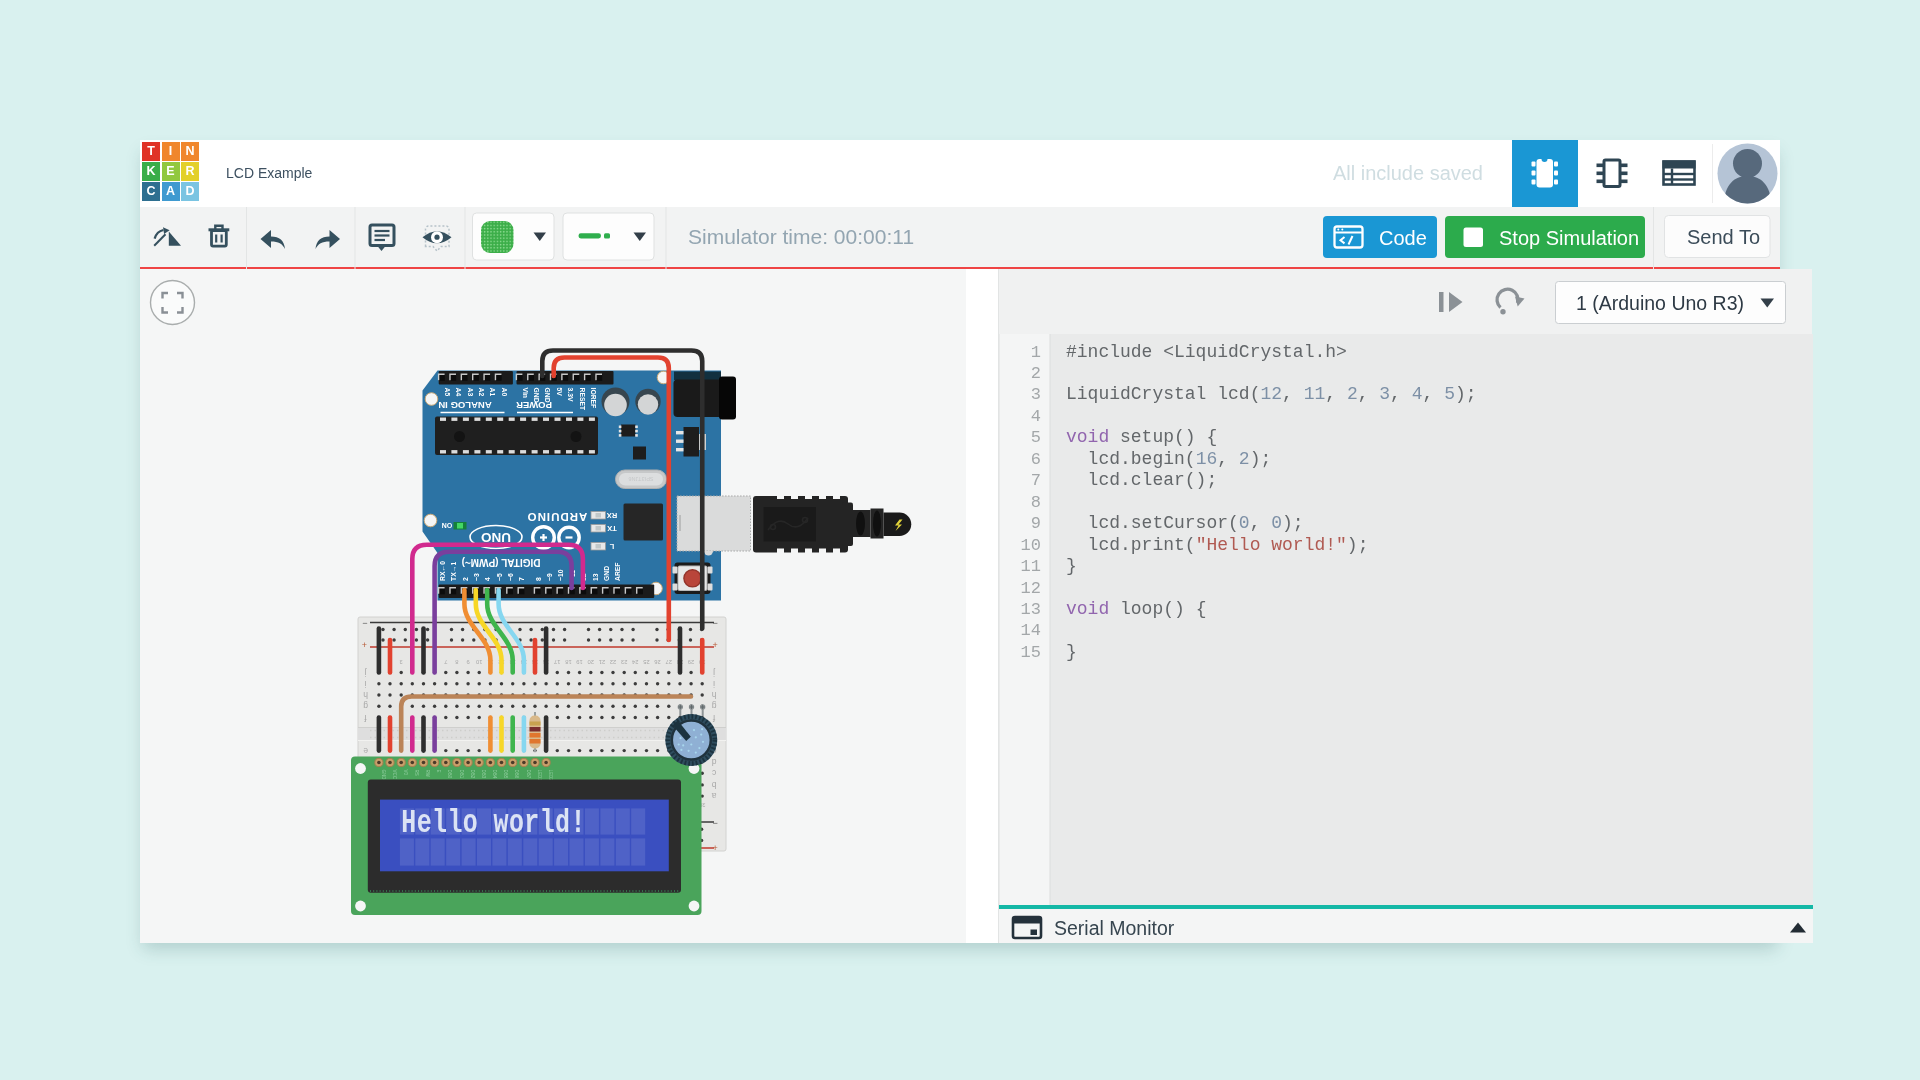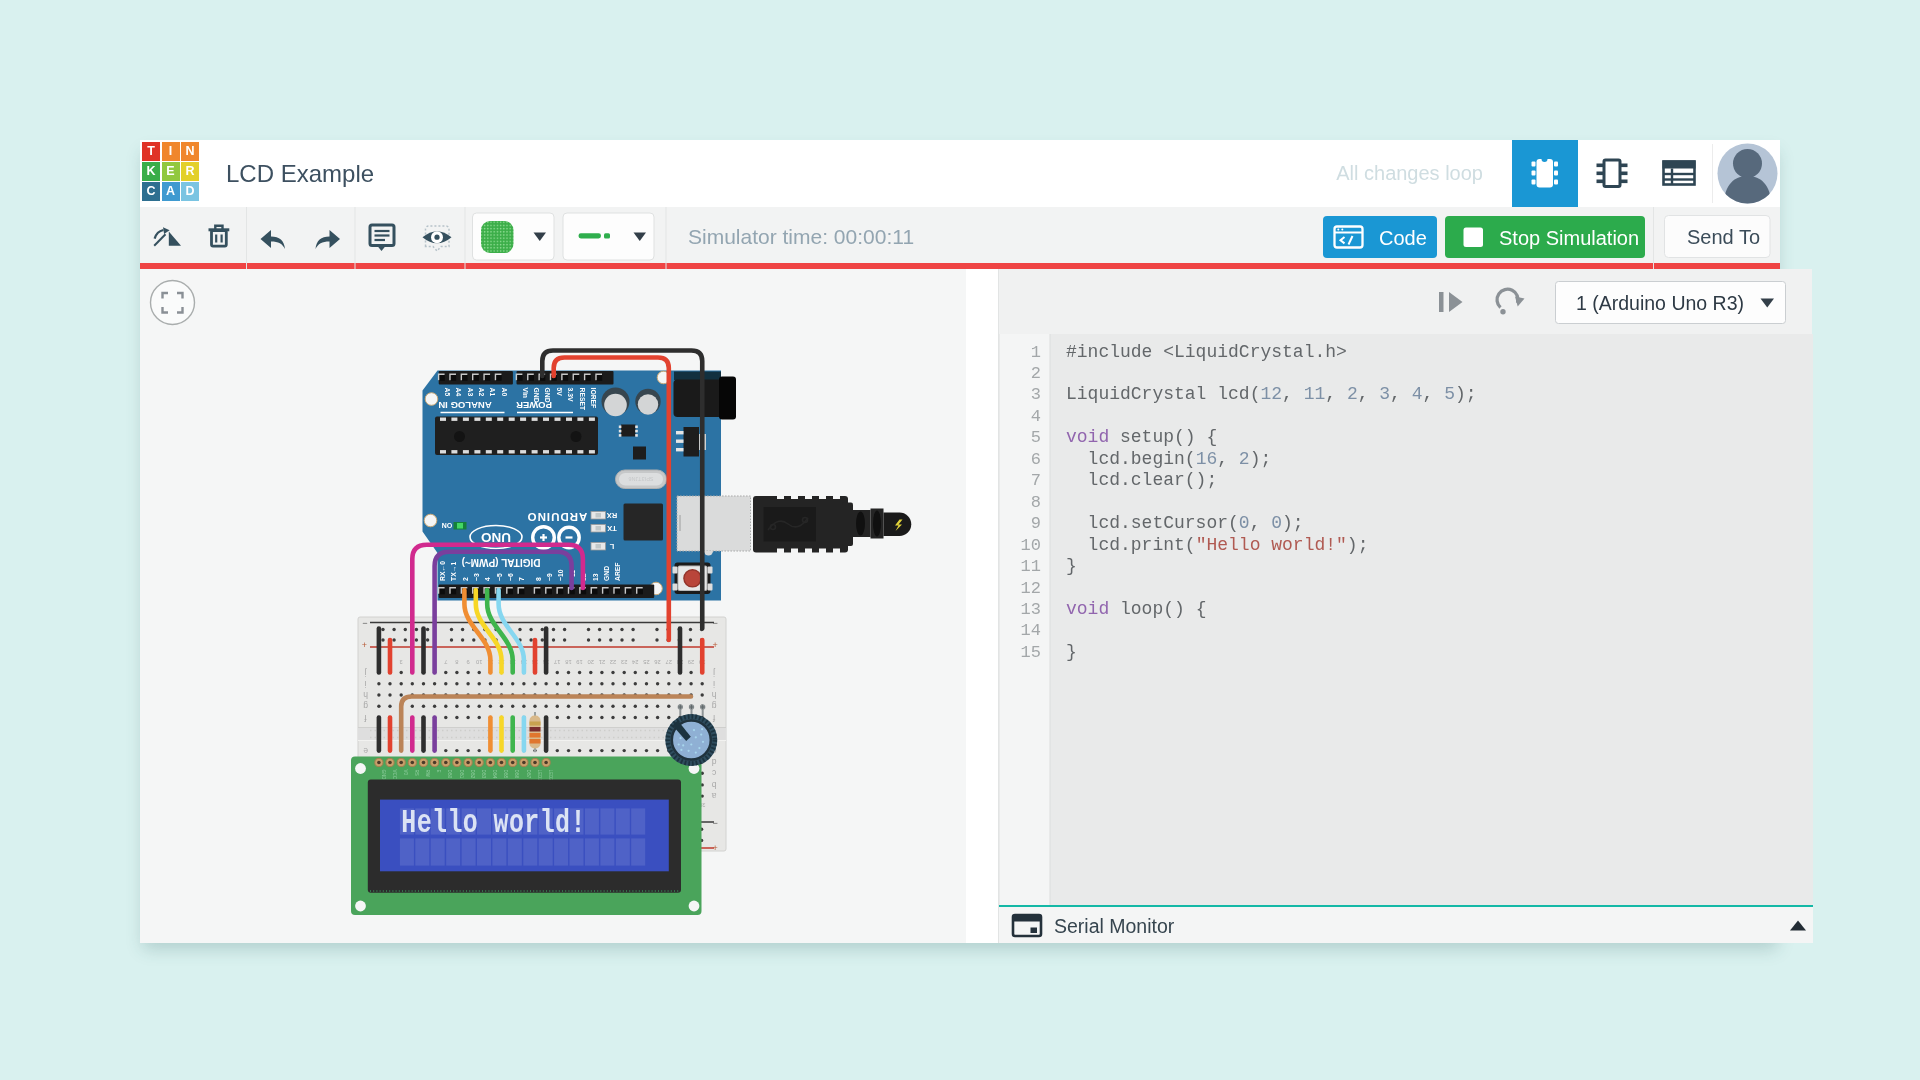--- a/index.html
+++ b/index.html
@@ -13,22 +13,22 @@
 <div class="abs" style="left:0;top:0;width:1640px;height:67px;background:#fff">
 <div class="abs" style="left:2.0px;top:2px;width:18px;height:18.5px;background:#e03226;color:#fff;font-weight:bold;font-size:12.5px;text-align:center;line-height:19px">T</div>
       <div class="abs" style="left:21.5px;top:2px;width:18px;height:18.5px;background:#f0862c;color:#fff;font-weight:bold;font-size:12.5px;text-align:center;line-height:19px">I</div>
       <div class="abs" style="left:41.0px;top:2px;width:18px;height:18.5px;background:#f0862c;color:#fff;font-weight:bold;font-size:12.5px;text-align:center;line-height:19px">N</div>
       <div class="abs" style="left:2.0px;top:22px;width:18px;height:18.5px;background:#3aad49;color:#fff;font-weight:bold;font-size:12.5px;text-align:center;line-height:19px">K</div>
       <div class="abs" style="left:21.5px;top:22px;width:18px;height:18.5px;background:#91c83e;color:#fff;font-weight:bold;font-size:12.5px;text-align:center;line-height:19px">E</div>
       <div class="abs" style="left:41.0px;top:22px;width:18px;height:18.5px;background:#e3d02a;color:#fff;font-weight:bold;font-size:12.5px;text-align:center;line-height:19px">R</div>
       <div class="abs" style="left:2.0px;top:42px;width:18px;height:18.5px;background:#2e6f90;color:#fff;font-weight:bold;font-size:12.5px;text-align:center;line-height:19px">C</div>
       <div class="abs" style="left:21.5px;top:42px;width:18px;height:18.5px;background:#3f9ad0;color:#fff;font-weight:bold;font-size:12.5px;text-align:center;line-height:19px">A</div>
       <div class="abs" style="left:41.0px;top:42px;width:18px;height:18.5px;background:#7ac4e2;color:#fff;font-weight:bold;font-size:12.5px;text-align:center;line-height:19px">D</div>
-<div class="abs" style="left:86px;top:0;height:67px;line-height:67px;font-size:24px;font-weight:500;color:#3d5060">LCD Example</div>
-<div class="abs" style="right:297px;top:0;height:67px;line-height:67px;font-size:20px;color:#cfdde1">All changes loop</div>
+<div class="abs" style="left:86px;top:0;height:67px;line-height:67px;font-size:14px;font-weight:500;color:#3d5060">LCD Example</div>
+<div class="abs" style="right:297px;top:0;height:67px;line-height:67px;font-size:20px;color:#cfdde1">All include saved</div>
 <div class="abs" style="left:1372px;top:0;width:66px;height:67px;background:#1a97d4">
  <svg width="66" height="67" viewBox="0 0 66 67">
   <rect x="24.5" y="19" width="16.5" height="28.5" rx="3" fill="#fff"></rect>
   <rect x="19.5" y="21.5" width="4" height="5" rx="1" fill="#fff"></rect>
   <rect x="19.5" y="30.5" width="4" height="5" rx="1" fill="#fff"></rect>
   <rect x="19.5" y="39.5" width="4" height="5" rx="1" fill="#fff"></rect>
   <rect x="42" y="21.5" width="4" height="5" rx="1" fill="#fff"></rect>
   <rect x="42" y="30.5" width="4" height="5" rx="1" fill="#fff"></rect>
   <rect x="42" y="39.5" width="4" height="5" rx="1" fill="#fff"></rect>
   <path d="M 29.5 19 h 6 a 3 3 0 0 1 -6 0 z" fill="#1a97d4"></path>
@@ -60,21 +60,21 @@
           </clipPath>
         </defs>
  <circle cx="30.5" cy="30.5" r="30" fill="#b5c4d6"></circle>
  <g clip-path="url(#avc)" fill="#57697c">
   <circle cx="30.5" cy="20.5" r="14.5"></circle>
   <path d="M 30.5 33 c 14 0 22.5 9 24 28 h -48 c 1.5 -19 10 -28 24 -28 z"></path>
  </g>
 </svg>
 </div>
 
-<div class="abs" style="left:0;top:67px;width:1640px;height:62px;background:#f2f3f3;border-bottom:6px solid #ef4444">
+<div class="abs" style="left:0;top:67px;width:1640px;height:62px;background:#f2f3f3;border-bottom:2px solid #ef4444">
 <svg class="abs" style="left:0;top:0" width="830" height="62" viewBox="140 207 830 62">
  <g stroke="#e3e5e5" stroke-width="1">
   <line x1="246.5" y1="207" x2="246.5" y2="269"></line>
           <line x1="355" y1="207" x2="355" y2="269"></line>
   <line x1="465" y1="207" x2="465" y2="269"></line>
           <line x1="666" y1="207" x2="666" y2="269"></line>
  </g>
 
  <g stroke="#35505e" fill="none">
   <line x1="154.2" y1="245.8" x2="165.5" y2="234.2" stroke-width="2"></line>
@@ -183,21 +183,21 @@
         <text x="1033" y="549.5" font-size="18" xml:space="preserve" font-family="Liberation Mono,monospace"><tspan fill="#63676a">  lcd.print(</tspan><tspan fill="#b05a52">"Hello world!"</tspan><tspan fill="#63676a">);</tspan></text>
         <text x="1008" y="571.0" font-size="17" fill="#a3a7a9" text-anchor="end" font-family="Liberation Mono,monospace">11</text>
         <text x="1033" y="571.0" font-size="18" xml:space="preserve" font-family="Liberation Mono,monospace"><tspan fill="#63676a">}</tspan></text>
         <text x="1008" y="592.5" font-size="17" fill="#a3a7a9" text-anchor="end" font-family="Liberation Mono,monospace">12</text>
         <text x="1008" y="613.9" font-size="17" fill="#a3a7a9" text-anchor="end" font-family="Liberation Mono,monospace">13</text>
         <text x="1033" y="613.9" font-size="18" xml:space="preserve" font-family="Liberation Mono,monospace"><tspan fill="#9165ae">void</tspan><tspan fill="#63676a"> loop() {</tspan></text>
         <text x="1008" y="635.3" font-size="17" fill="#a3a7a9" text-anchor="end" font-family="Liberation Mono,monospace">14</text>
         <text x="1008" y="656.8" font-size="17" fill="#a3a7a9" text-anchor="end" font-family="Liberation Mono,monospace">15</text>
         <text x="1033" y="656.8" font-size="18" xml:space="preserve" font-family="Liberation Mono,monospace"><tspan fill="#63676a">}</tspan></text>
       </svg>
-<div class="abs" style="left:0;top:636px;width:814px;height:38px;background:#f4f5f5;border-top:2px solid #14b8a6">
+<div class="abs" style="left:0;top:636px;width:814px;height:38px;background:#f4f5f5;border-top:4px solid #14b8a6">
  <svg class="abs" style="left:0;top:0" width="814" height="38" viewBox="966 905 814 38">
   <rect x="980" y="913" width="28" height="21" rx="2" fill="none" stroke="#24313b" stroke-width="2.6"></rect>
   <rect x="980" y="913" width="28" height="6.5" fill="#24313b"></rect>
   <rect x="997.5" y="925.5" width="6.5" height="5.5" fill="#24313b"></rect>
   <text x="1021" y="931" font-size="19.5" fill="#36454f" font-family="Liberation Sans,sans-serif">Serial Monitor</text>
   <path d="M 1757 928.5 h 16 l -8 -10 z" fill="#222c34"></path>
  </svg>
 </div>
 </div>
 <svg class="abs" style="left:0;top:129px" width="826" height="674" viewBox="140 269 826 674">

